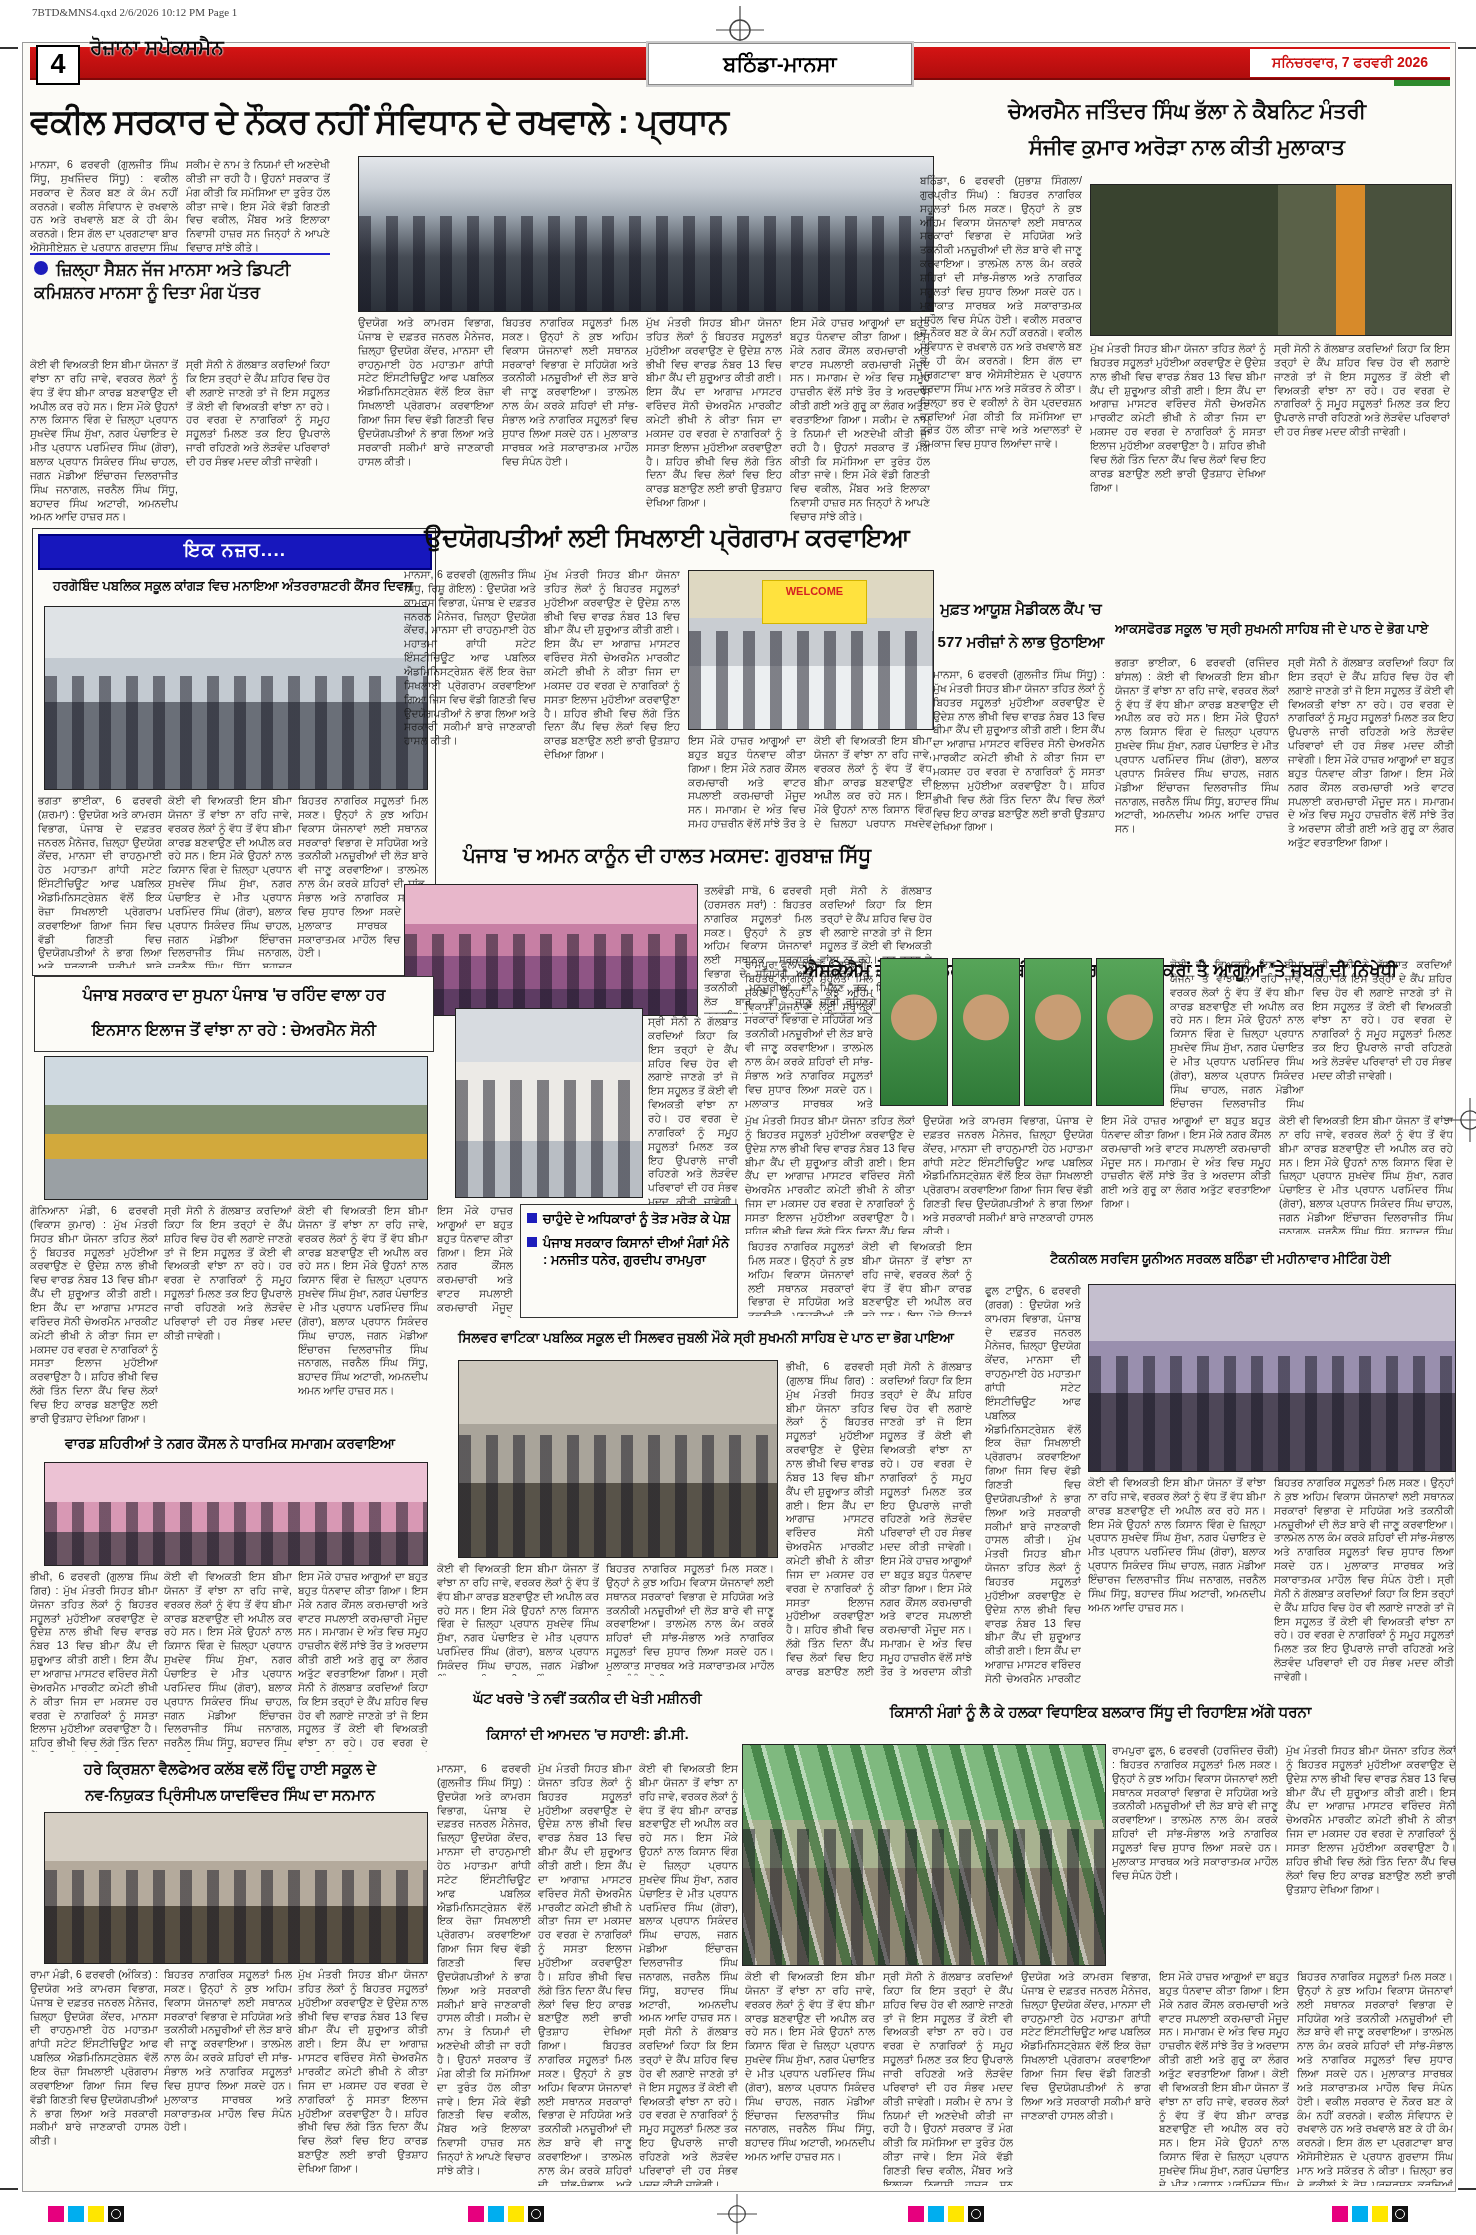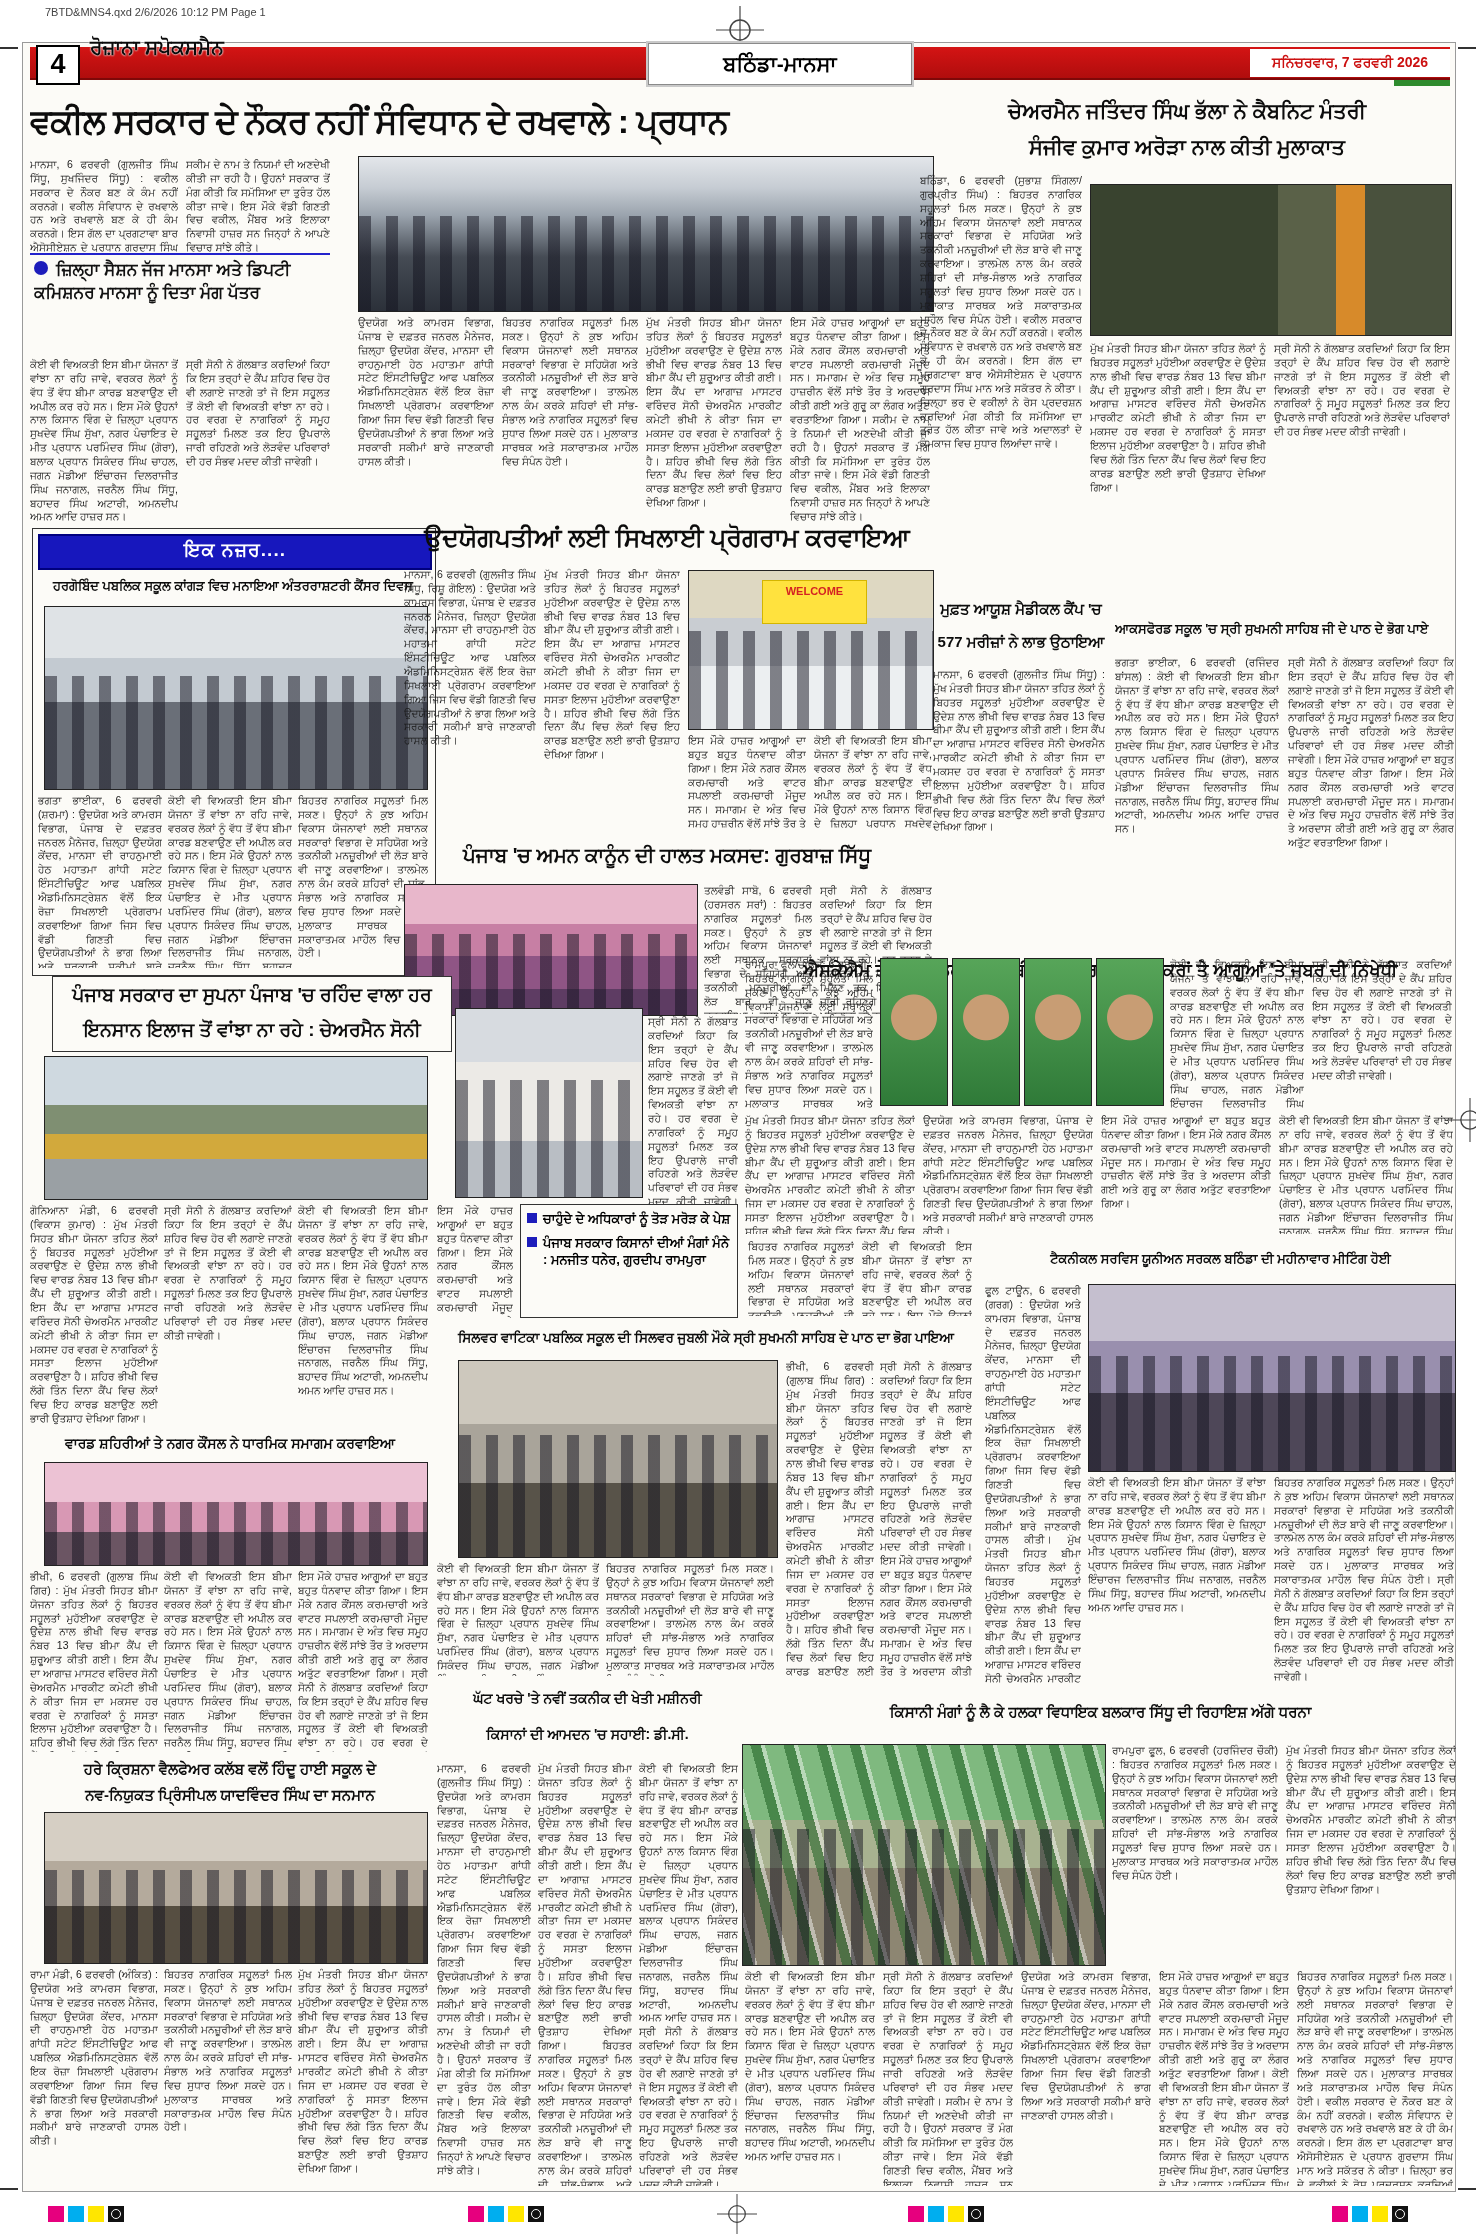--- a/index.html
+++ b/index.html
@@ -45,21 +45,21 @@
   .bluebar{position:absolute;left:38px;top:534px;width:390px;height:32px;background:#1717bd;border:2px solid #00007e;
      color:#fff;font-size:19px;font-weight:bold;text-align:center;line-height:28px;letter-spacing:1px;overflow:hidden}
   .boxed{border:1px solid #333;background:#fcfbf7}
   .bullet-item{display:flex;gap:6px;margin-bottom:8px}
   .bsq{flex:0 0 10px;width:10px;height:10px;background:#1d1dbb;margin-top:2px}
   .sq{position:absolute;width:16px;height:16px}
   .sq-m{background:#e6007e}.sq-c{background:#00aeef}.sq-y{background:#ffe600}
   .sq-k{background:#111;border-radius:0}
   .sq-k::after{content:"";position:absolute;left:3px;top:3px;width:8px;height:8px;border:1.5px solid #fff;border-radius:50%}
   .dash{position:absolute;background:#333}
-  .qxd{position:absolute;left:45px;top:6px;font-size:11px;color:#444;font-family:Liberation Sans, sans-serif;white-space:nowrap}
+  .qxd{position:absolute;left:32px;top:6px;font-size:11px;color:#444;font-family:Liberation Serif, serif;white-space:nowrap}
   .rule{position:absolute;background:#2222cc}
 </style>
 </head>
 <body>
 
 <div class="page-bg"></div>
 
 <div class="qxd">7BTD&amp;MNS4.qxd  2/6/2026  10:12 PM  Page 1</div>
 <svg class="abs" style="left:716px;top:6px" width="48" height="48" viewBox="0 0 48 48">
     <circle cx="24" cy="24" r="10" fill="none" stroke="#444" stroke-width="1.5"></circle>
@@ -145,21 +145,21 @@
 <div class="ph ph-portrait" style="left:1096px;top:958px;width:66px;height:146px"></div>
 <div class="tc" style="left:1170px;top:958px;width:134px;height:150px"><span>ਕੋਈ ਵੀ ਵਿਅਕਤੀ ਇਸ ਬੀਮਾ ਯੋਜਨਾ ਤੋਂ ਵਾਂਝਾ ਨਾ ਰਹਿ ਜਾਵੇ, ਵਰਕਰ ਲੋਕਾਂ ਨੂੰ ਵੱਧ ਤੋਂ ਵੱਧ ਬੀਮਾ ਕਾਰਡ ਬਣਵਾਉਣ ਦੀ ਅਪੀਲ ਕਰ ਰਹੇ ਸਨ। ਇਸ ਮੌਕੇ ਉਹਨਾਂ ਨਾਲ ਕਿਸਾਨ ਵਿੰਗ ਦੇ ਜ਼ਿਲ੍ਹਾ ਪ੍ਰਧਾਨ ਸੁਖਦੇਵ ਸਿੰਘ ਸੁੱਖਾ, ਨਗਰ ਪੰਚਾਇਤ ਦੇ ਮੀਤ ਪ੍ਰਧਾਨ ਪਰਮਿੰਦਰ ਸਿੰਘ (ਗੋਰਾ), ਬਲਾਕ ਪ੍ਰਧਾਨ ਸਿਕੰਦਰ ਸਿੰਘ ਚਾਹਲ, ਜਗਨ ਮੋਡੀਆ ਇੰਚਾਰਜ ਦਿਲਰਾਜੀਤ ਸਿੰਘ ਜਨਾਗਲ, ਜਰਨੈਲ ਸਿੰਘ ਸਿੱਧੂ, ਬਹਾਦਰ ਸਿੰਘ ਅਟਾਰੀ, ਅਮਨਦੀਪ ਅਮਨ ਆਦਿ ਹਾਜ਼ਰ ਸਨ।</span></div>
 <div class="tc" style="left:1312px;top:958px;width:140px;height:150px"><span>ਸ੍ਰੀ ਸੋਨੀ ਨੇ ਗੱਲਬਾਤ ਕਰਦਿਆਂ ਕਿਹਾ ਕਿ ਇਸ ਤਰ੍ਹਾਂ ਦੇ ਕੈਂਪ ਸ਼ਹਿਰ ਵਿਚ ਹੋਰ ਵੀ ਲਗਾਏ ਜਾਣਗੇ ਤਾਂ ਜੋ ਇਸ ਸਹੂਲਤ ਤੋਂ ਕੋਈ ਵੀ ਵਿਅਕਤੀ ਵਾਂਝਾ ਨਾ ਰਹੇ। ਹਰ ਵਰਗ ਦੇ ਨਾਗਰਿਕਾਂ ਨੂੰ ਸਮੂਹ ਸਹੂਲਤਾਂ ਮਿਲਣ ਤਕ ਇਹ ਉਪਰਾਲੇ ਜਾਰੀ ਰਹਿਣਗੇ ਅਤੇ ਲੋੜਵੰਦ ਪਰਿਵਾਰਾਂ ਦੀ ਹਰ ਸੰਭਵ ਮਦਦ ਕੀਤੀ ਜਾਵੇਗੀ।</span></div>
 <div class="tc" style="left:745px;top:1114px;width:170px;height:120px"><span>ਮੁੱਖ ਮੰਤਰੀ ਸਿਹਤ ਬੀਮਾ ਯੋਜਨਾ ਤਹਿਤ ਲੋਕਾਂ ਨੂੰ ਬਿਹਤਰ ਸਹੂਲਤਾਂ ਮੁਹੱਈਆ ਕਰਵਾਉਣ ਦੇ ਉਦੇਸ਼ ਨਾਲ ਭੀਖੀ ਵਿਚ ਵਾਰਡ ਨੰਬਰ 13 ਵਿਚ ਬੀਮਾ ਕੈਂਪ ਦੀ ਸ਼ੁਰੂਆਤ ਕੀਤੀ ਗਈ। ਇਸ ਕੈਂਪ ਦਾ ਆਗਾਜ਼ ਮਾਸਟਰ ਵਰਿੰਦਰ ਸੋਨੀ ਚੇਅਰਮੈਨ ਮਾਰਕੀਟ ਕਮੇਟੀ ਭੀਖੀ ਨੇ ਕੀਤਾ ਜਿਸ ਦਾ ਮਕਸਦ ਹਰ ਵਰਗ ਦੇ ਨਾਗਰਿਕਾਂ ਨੂੰ ਸਸਤਾ ਇਲਾਜ ਮੁਹੱਈਆ ਕਰਵਾਉਣਾ ਹੈ। ਸ਼ਹਿਰ ਭੀਖੀ ਵਿਚ ਲੱਗੇ ਤਿੰਨ ਦਿਨਾ ਕੈਂਪ ਵਿਚ ਲੋਕਾਂ ਵਿਚ ਇਹ ਕਾਰਡ ਬਣਾਉਣ ਲਈ ਭਾਰੀ ਉਤਸ਼ਾਹ ਦੇਖਿਆ ਗਿਆ।</span></div>
 <div class="tc" style="left:923px;top:1114px;width:170px;height:120px"><span>ਉਦਯੋਗ ਅਤੇ ਕਾਮਰਸ ਵਿਭਾਗ, ਪੰਜਾਬ ਦੇ ਦਫ਼ਤਰ ਜਨਰਲ ਮੈਨੇਜਰ, ਜ਼ਿਲ੍ਹਾ ਉਦਯੋਗ ਕੇਂਦਰ, ਮਾਨਸਾ ਦੀ ਰਾਹਨੁਮਾਈ ਹੇਠ ਮਹਾਤਮਾ ਗਾਂਧੀ ਸਟੇਟ ਇੰਸਟੀਚਿਊਟ ਆਫ ਪਬਲਿਕ ਐਡਮਿਨਿਸਟ੍ਰੇਸ਼ਨ ਵੱਲੋਂ ਇਕ ਰੋਜ਼ਾ ਸਿਖਲਾਈ ਪ੍ਰੋਗਰਾਮ ਕਰਵਾਇਆ ਗਿਆ ਜਿਸ ਵਿਚ ਵੱਡੀ ਗਿਣਤੀ ਵਿਚ ਉਦਯੋਗਪਤੀਆਂ ਨੇ ਭਾਗ ਲਿਆ ਅਤੇ ਸਰਕਾਰੀ ਸਕੀਮਾਂ ਬਾਰੇ ਜਾਣਕਾਰੀ ਹਾਸਲ ਕੀਤੀ।</span></div>
 <div class="tc" style="left:1101px;top:1114px;width:170px;height:120px"><span>ਇਸ ਮੌਕੇ ਹਾਜ਼ਰ ਆਗੂਆਂ ਦਾ ਬਹੁਤ ਬਹੁਤ ਧੰਨਵਾਦ ਕੀਤਾ ਗਿਆ। ਇਸ ਮੌਕੇ ਨਗਰ ਕੌਂਸਲ ਕਰਮਚਾਰੀ ਅਤੇ ਵਾਟਰ ਸਪਲਾਈ ਕਰਮਚਾਰੀ ਮੌਜੂਦ ਸਨ। ਸਮਾਗਮ ਦੇ ਅੰਤ ਵਿਚ ਸਮੂਹ ਹਾਜ਼ਰੀਨ ਵੱਲੋਂ ਸਾਂਝੇ ਤੌਰ ਤੇ ਅਰਦਾਸ ਕੀਤੀ ਗਈ ਅਤੇ ਗੁਰੂ ਕਾ ਲੰਗਰ ਅਤੁੱਟ ਵਰਤਾਇਆ ਗਿਆ।</span></div>
 <div class="tc" style="left:1279px;top:1114px;width:174px;height:120px"><span>ਕੋਈ ਵੀ ਵਿਅਕਤੀ ਇਸ ਬੀਮਾ ਯੋਜਨਾ ਤੋਂ ਵਾਂਝਾ ਨਾ ਰਹਿ ਜਾਵੇ, ਵਰਕਰ ਲੋਕਾਂ ਨੂੰ ਵੱਧ ਤੋਂ ਵੱਧ ਬੀਮਾ ਕਾਰਡ ਬਣਵਾਉਣ ਦੀ ਅਪੀਲ ਕਰ ਰਹੇ ਸਨ। ਇਸ ਮੌਕੇ ਉਹਨਾਂ ਨਾਲ ਕਿਸਾਨ ਵਿੰਗ ਦੇ ਜ਼ਿਲ੍ਹਾ ਪ੍ਰਧਾਨ ਸੁਖਦੇਵ ਸਿੰਘ ਸੁੱਖਾ, ਨਗਰ ਪੰਚਾਇਤ ਦੇ ਮੀਤ ਪ੍ਰਧਾਨ ਪਰਮਿੰਦਰ ਸਿੰਘ (ਗੋਰਾ), ਬਲਾਕ ਪ੍ਰਧਾਨ ਸਿਕੰਦਰ ਸਿੰਘ ਚਾਹਲ, ਜਗਨ ਮੋਡੀਆ ਇੰਚਾਰਜ ਦਿਲਰਾਜੀਤ ਸਿੰਘ ਜਨਾਗਲ, ਜਰਨੈਲ ਸਿੰਘ ਸਿੱਧੂ, ਬਹਾਦਰ ਸਿੰਘ ਅਟਾਰੀ, ਅਮਨਦੀਪ ਅਮਨ ਆਦਿ ਹਾਜ਼ਰ ਸਨ।</span></div>
 <div class="tc" style="left:748px;top:1240px;width:106px;height:76px"><span>ਬਿਹਤਰ ਨਾਗਰਿਕ ਸਹੂਲਤਾਂ ਮਿਲ ਸਕਣ। ਉਨ੍ਹਾਂ ਨੇ ਕੁਝ ਅਹਿਮ ਵਿਕਾਸ ਯੋਜਨਾਵਾਂ ਲਈ ਸਥਾਨਕ ਸਰਕਾਰਾਂ ਵਿਭਾਗ ਦੇ ਸਹਿਯੋਗ ਅਤੇ ਤਕਨੀਕੀ ਮਨਜ਼ੂਰੀਆਂ ਦੀ ਲੋੜ ਬਾਰੇ ਵੀ ਜਾਣੂ ਕਰਵਾਇਆ। ਤਾਲਮੇਲ ਨਾਲ ਕੰਮ ਕਰਕੇ ਸ਼ਹਿਰਾਂ ਦੀ ਸਾਂਭ-ਸੰਭਾਲ ਅਤੇ ਨਾਗਰਿਕ ਸਹੂਲਤਾਂ ਵਿਚ ਸੁਧਾਰ ਲਿਆ ਸਕਦੇ ਹਨ। ਮੁਲਾਕਾਤ ਸਾਰਥਕ ਅਤੇ ਸਕਾਰਾਤਮਕ ਮਾਹੌਲ ਵਿਚ ਸੰਪੰਨ ਹੋਈ।</span></div>
 <div class="tc" style="left:862px;top:1240px;width:110px;height:76px"><span>ਕੋਈ ਵੀ ਵਿਅਕਤੀ ਇਸ ਬੀਮਾ ਯੋਜਨਾ ਤੋਂ ਵਾਂਝਾ ਨਾ ਰਹਿ ਜਾਵੇ, ਵਰਕਰ ਲੋਕਾਂ ਨੂੰ ਵੱਧ ਤੋਂ ਵੱਧ ਬੀਮਾ ਕਾਰਡ ਬਣਵਾਉਣ ਦੀ ਅਪੀਲ ਕਰ ਰਹੇ ਸਨ। ਇਸ ਮੌਕੇ ਉਹਨਾਂ ਨਾਲ ਕਿਸਾਨ ਵਿੰਗ ਦੇ ਜ਼ਿਲ੍ਹਾ ਪ੍ਰਧਾਨ ਸੁਖਦੇਵ ਸਿੰਘ ਸੁੱਖਾ, ਨਗਰ ਪੰਚਾਇਤ ਦੇ ਮੀਤ ਪ੍ਰਧਾਨ ਪਰਮਿੰਦਰ ਸਿੰਘ (ਗੋਰਾ), ਬਲਾਕ ਪ੍ਰਧਾਨ ਸਿਕੰਦਰ ਸਿੰਘ ਚਾਹਲ, ਜਗਨ ਮੋਡੀਆ ਇੰਚਾਰਜ ਦਿਲਰਾਜੀਤ ਸਿੰਘ ਜਨਾਗਲ, ਜਰਨੈਲ ਸਿੰਘ ਸਿੱਧੂ, ਬਹਾਦਰ ਸਿੰਘ ਅਟਾਰੀ, ਅਮਨਦੀਪ ਅਮਨ ਆਦਿ ਹਾਜ਼ਰ ਸਨ।</span></div>
 
-<div class="hl ctr wrapok boxed" style="left:52px;top:976px;width:398px;height:74px;font-size:19px;line-height:35px"><span>ਪੰਜਾਬ ਸਰਕਾਰ ਦਾ ਸੁਪਨਾ ਪੰਜਾਬ 'ਚ ਰਹਿੰਦ ਵਾਲਾ ਹਰ</span><br><span>ਇਨਸਾਨ ਇਲਾਜ ਤੋਂ ਵਾਂਝਾ ਨਾ ਰਹੇ : ਚੇਅਰਮੈਨ ਸੋਨੀ</span></div>
+<div class="hl ctr wrapok boxed" style="left:34px;top:976px;width:398px;height:74px;font-size:16px;line-height:35px"><span>ਪੰਜਾਬ ਸਰਕਾਰ ਦਾ ਸੁਪਨਾ ਪੰਜਾਬ 'ਚ ਰਹਿੰਦ ਵਾਲਾ ਹਰ</span><br><span>ਇਨਸਾਨ ਇਲਾਜ ਤੋਂ ਵਾਂਝਾ ਨਾ ਰਹੇ : ਚੇਅਰਮੈਨ ਸੋਨੀ</span></div>
 <div class="ph ph-soni" style="left:44px;top:1056px;width:382px;height:142px"></div>
 <div class="tc" style="left:30px;top:1204px;width:128px;height:222px"><span class="dl">ਗੋਨਿਆਨਾ ਮੰਡੀ, 6 ਫਰਵਰੀ (ਵਿਕਾਸ ਕੁਮਾਰ) :</span> <span>ਮੁੱਖ ਮੰਤਰੀ ਸਿਹਤ ਬੀਮਾ ਯੋਜਨਾ ਤਹਿਤ ਲੋਕਾਂ ਨੂੰ ਬਿਹਤਰ ਸਹੂਲਤਾਂ ਮੁਹੱਈਆ ਕਰਵਾਉਣ ਦੇ ਉਦੇਸ਼ ਨਾਲ ਭੀਖੀ ਵਿਚ ਵਾਰਡ ਨੰਬਰ 13 ਵਿਚ ਬੀਮਾ ਕੈਂਪ ਦੀ ਸ਼ੁਰੂਆਤ ਕੀਤੀ ਗਈ। ਇਸ ਕੈਂਪ ਦਾ ਆਗਾਜ਼ ਮਾਸਟਰ ਵਰਿੰਦਰ ਸੋਨੀ ਚੇਅਰਮੈਨ ਮਾਰਕੀਟ ਕਮੇਟੀ ਭੀਖੀ ਨੇ ਕੀਤਾ ਜਿਸ ਦਾ ਮਕਸਦ ਹਰ ਵਰਗ ਦੇ ਨਾਗਰਿਕਾਂ ਨੂੰ ਸਸਤਾ ਇਲਾਜ ਮੁਹੱਈਆ ਕਰਵਾਉਣਾ ਹੈ। ਸ਼ਹਿਰ ਭੀਖੀ ਵਿਚ ਲੱਗੇ ਤਿੰਨ ਦਿਨਾ ਕੈਂਪ ਵਿਚ ਲੋਕਾਂ ਵਿਚ ਇਹ ਕਾਰਡ ਬਣਾਉਣ ਲਈ ਭਾਰੀ ਉਤਸ਼ਾਹ ਦੇਖਿਆ ਗਿਆ।</span></div>
 <div class="tc" style="left:164px;top:1204px;width:128px;height:222px"><span>ਸ੍ਰੀ ਸੋਨੀ ਨੇ ਗੱਲਬਾਤ ਕਰਦਿਆਂ ਕਿਹਾ ਕਿ ਇਸ ਤਰ੍ਹਾਂ ਦੇ ਕੈਂਪ ਸ਼ਹਿਰ ਵਿਚ ਹੋਰ ਵੀ ਲਗਾਏ ਜਾਣਗੇ ਤਾਂ ਜੋ ਇਸ ਸਹੂਲਤ ਤੋਂ ਕੋਈ ਵੀ ਵਿਅਕਤੀ ਵਾਂਝਾ ਨਾ ਰਹੇ। ਹਰ ਵਰਗ ਦੇ ਨਾਗਰਿਕਾਂ ਨੂੰ ਸਮੂਹ ਸਹੂਲਤਾਂ ਮਿਲਣ ਤਕ ਇਹ ਉਪਰਾਲੇ ਜਾਰੀ ਰਹਿਣਗੇ ਅਤੇ ਲੋੜਵੰਦ ਪਰਿਵਾਰਾਂ ਦੀ ਹਰ ਸੰਭਵ ਮਦਦ ਕੀਤੀ ਜਾਵੇਗੀ।</span></div>
 <div class="tc" style="left:298px;top:1204px;width:130px;height:222px"><span>ਕੋਈ ਵੀ ਵਿਅਕਤੀ ਇਸ ਬੀਮਾ ਯੋਜਨਾ ਤੋਂ ਵਾਂਝਾ ਨਾ ਰਹਿ ਜਾਵੇ, ਵਰਕਰ ਲੋਕਾਂ ਨੂੰ ਵੱਧ ਤੋਂ ਵੱਧ ਬੀਮਾ ਕਾਰਡ ਬਣਵਾਉਣ ਦੀ ਅਪੀਲ ਕਰ ਰਹੇ ਸਨ। ਇਸ ਮੌਕੇ ਉਹਨਾਂ ਨਾਲ ਕਿਸਾਨ ਵਿੰਗ ਦੇ ਜ਼ਿਲ੍ਹਾ ਪ੍ਰਧਾਨ ਸੁਖਦੇਵ ਸਿੰਘ ਸੁੱਖਾ, ਨਗਰ ਪੰਚਾਇਤ ਦੇ ਮੀਤ ਪ੍ਰਧਾਨ ਪਰਮਿੰਦਰ ਸਿੰਘ (ਗੋਰਾ), ਬਲਾਕ ਪ੍ਰਧਾਨ ਸਿਕੰਦਰ ਸਿੰਘ ਚਾਹਲ, ਜਗਨ ਮੋਡੀਆ ਇੰਚਾਰਜ ਦਿਲਰਾਜੀਤ ਸਿੰਘ ਜਨਾਗਲ, ਜਰਨੈਲ ਸਿੰਘ ਸਿੱਧੂ, ਬਹਾਦਰ ਸਿੰਘ ਅਟਾਰੀ, ਅਮਨਦੀਪ ਅਮਨ ਆਦਿ ਹਾਜ਼ਰ ਸਨ।</span></div>
 
 <div class="ph ph-students crowd" style="left:455px;top:1008px;width:186px;height:188px"></div>
 <div class="tc" style="left:648px;top:1015px;width:90px;height:300px"><span>ਸ੍ਰੀ ਸੋਨੀ ਨੇ ਗੱਲਬਾਤ ਕਰਦਿਆਂ ਕਿਹਾ ਕਿ ਇਸ ਤਰ੍ਹਾਂ ਦੇ ਕੈਂਪ ਸ਼ਹਿਰ ਵਿਚ ਹੋਰ ਵੀ ਲਗਾਏ ਜਾਣਗੇ ਤਾਂ ਜੋ ਇਸ ਸਹੂਲਤ ਤੋਂ ਕੋਈ ਵੀ ਵਿਅਕਤੀ ਵਾਂਝਾ ਨਾ ਰਹੇ। ਹਰ ਵਰਗ ਦੇ ਨਾਗਰਿਕਾਂ ਨੂੰ ਸਮੂਹ ਸਹੂਲਤਾਂ ਮਿਲਣ ਤਕ ਇਹ ਉਪਰਾਲੇ ਜਾਰੀ ਰਹਿਣਗੇ ਅਤੇ ਲੋੜਵੰਦ ਪਰਿਵਾਰਾਂ ਦੀ ਹਰ ਸੰਭਵ ਮਦਦ ਕੀਤੀ ਜਾਵੇਗੀ।</span> <span>ਸਕੀਮ ਦੇ ਨਾਮ ਤੇ ਨਿਯਮਾਂ ਦੀ ਅਣਦੇਖੀ ਕੀਤੀ ਜਾ ਰਹੀ ਹੈ। ਉਹਨਾਂ ਸਰਕਾਰ ਤੋਂ ਮੰਗ ਕੀਤੀ ਕਿ ਸਮੱਸਿਆ ਦਾ ਤੁਰੰਤ ਹੱਲ ਕੀਤਾ ਜਾਵੇ। ਇਸ ਮੌਕੇ ਵੱਡੀ ਗਿਣਤੀ ਵਿਚ ਵਕੀਲ, ਮੈਂਬਰ ਅਤੇ ਇਲਾਕਾ ਨਿਵਾਸੀ ਹਾਜ਼ਰ ਸਨ ਜਿਨ੍ਹਾਂ ਨੇ ਆਪਣੇ ਵਿਚਾਰ ਸਾਂਝੇ ਕੀਤੇ।</span></div>
 <div class="tc" style="left:437px;top:1204px;width:76px;height:114px"><span>ਇਸ ਮੌਕੇ ਹਾਜ਼ਰ ਆਗੂਆਂ ਦਾ ਬਹੁਤ ਬਹੁਤ ਧੰਨਵਾਦ ਕੀਤਾ ਗਿਆ। ਇਸ ਮੌਕੇ ਨਗਰ ਕੌਂਸਲ ਕਰਮਚਾਰੀ ਅਤੇ ਵਾਟਰ ਸਪਲਾਈ ਕਰਮਚਾਰੀ ਮੌਜੂਦ ਸਨ। ਸਮਾਗਮ ਦੇ ਅੰਤ ਵਿਚ ਸਮੂਹ ਹਾਜ਼ਰੀਨ ਵੱਲੋਂ ਸਾਂਝੇ ਤੌਰ ਤੇ ਅਰਦਾਸ ਕੀਤੀ ਗਈ ਅਤੇ ਗੁਰੂ ਕਾ ਲੰਗਰ ਅਤੁੱਟ ਵਰਤਾਇਆ ਗਿਆ।</span></div>
 <div class="abs boxed" style="left:520px;top:1204px;width:218px;height:114px;padding:6px;box-sizing:border-box;overflow:hidden">
   <div class="bullet-item">

